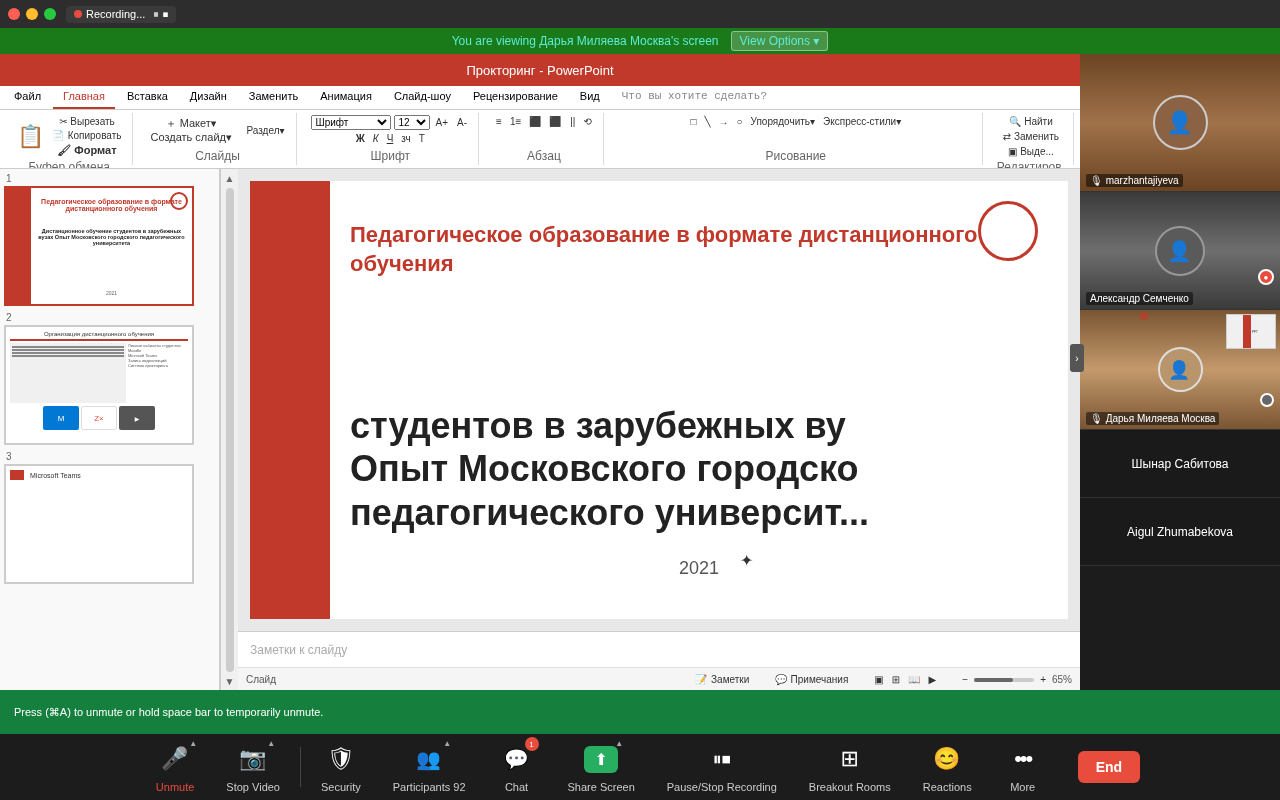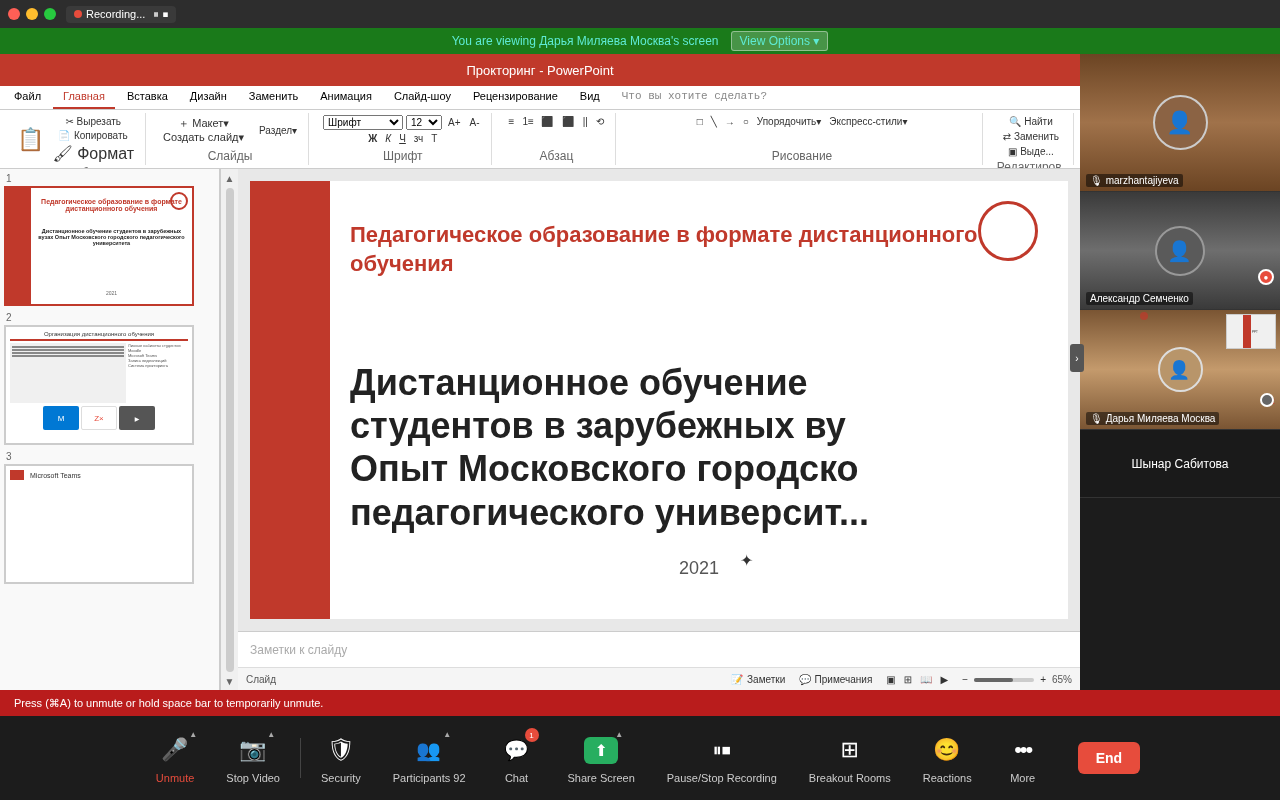--- a/index.html
+++ b/index.html
@@ -123,21 +123,21 @@
     #notes-bar {
       height: 36px; background: #fff; border-top: 1px solid #ccc;
       display: flex; align-items: center; padding: 0 12px; font-size: 12px; color: #888;
     }
 
     
     #ppt-statusbar {
       height: 24px; background: #f5f5f5; border-top: 1px solid #ddd;
       display: flex; align-items: center; padding: 0 8px; font-size: 10px; color: #555; gap: 8px;
     }
-    .status-right { margin-left: auto; display: flex; align-items: center; gap: 8px; }
+    .status-right { margin-left: auto; display: flex; align-items: center; gap: 20px; }
 
     
     #right-panel {
       position: absolute; top: 54px; right: 0; width: 200px; bottom: 110px;
       background: #1c1c1c; display: flex; flex-direction: column;
     }
     .participant-video {
       position: relative; background: #111; overflow: hidden;
     }
     .participant-video-large { height: 138px; border-bottom: 1px solid #333; }
@@ -152,21 +152,21 @@
       border-bottom: 1px solid #333;
     }
     .participant-name-text { color: #fff; font-size: 12px; }
 
     
     #bottom-toolbar {
       position: absolute; bottom: 0; left: 0; right: 0; height: 110px;
       background: #1c1c1c; display: flex; flex-direction: column;
     }
     #unmute-tooltip {
-      height: 26px; background: #b91c1c; display: flex; align-items: center;
+      height: 44px; background: #15803d; display: flex; align-items: center;
       padding: 0 14px; font-size: 11px; color: #fff;
     }
     #toolbar-buttons {
       flex: 1; display: flex; align-items: center; justify-content: center; gap: 0;
       padding: 0 20px;
     }
     .toolbar-btn {
       display: flex; flex-direction: column; align-items: center; justify-content: center;
       color: #fff; cursor: pointer; padding: 0 16px; gap: 4px; min-width: 70px;
     }
@@ -238,21 +238,21 @@
       <div class="ribbon-tab" style="color:#888;font-family:Liberation Mono, monospace;">Что вы хотите сделать?</div>
     </div>
     <div id="ribbon-content">
 
       <div class="ribbon-group">
         <div style="display:flex; gap:2px; align-items:center;">
           <button class="ribbon-btn" style="font-size:22px;">📋</button>
           <div style="display:flex;flex-direction:column;gap:1px;">
             <button class="ribbon-btn" style="font-size:10px;">✂ Вырезать</button>
             <button class="ribbon-btn" style="font-size:10px;">📄 Копировать</button>
-            <button class="ribbon-btn" style="font-size:16px;">🖌 Формат</button>
+            <button class="ribbon-btn" style="font-size:11px;font-weight:bold;">🖌 Формат</button>
           </div>
         </div>
         <div class="ribbon-group-label">Буфер обмена</div>
       </div>
 
       <div class="ribbon-group">
         <div style="display:flex;gap:9px;">
           <button class="ribbon-btn" style="font-size:11px;">＋ Макет▾<br>Создать слайд▾</button>
           <button class="ribbon-btn" style="font-size:10px;">Раздел▾</button>
         </div>
@@ -379,21 +379,21 @@
         <div class="scroll-arrow">▼</div>
       </div>
     </div>
 
     <div id="main-slide-area">
       <div id="main-slide-wrapper">
         <div id="main-slide">
           <div class="main-red-bar"></div>
           <div class="main-slide-title">Педагогическое образование в формате дистанционного обучения</div>
           <div class="main-slide-body">
-            <span>Дистанционное обучение</span><br>
+            <br>
             <span>студентов в зарубежных ву</span><br>
             <span>Опыт Московского городско</span><br>
             <span>педагогического университ...</span>
           </div>
           <div class="main-slide-year">2021</div>
 
           <div style="position:absolute;right:30px;top:20px;width:60px;height:60px;border-radius:50%;border:3px solid #c0392b;"></div>
 
           <div style="position:absolute;left:490px;top:370px;font-size:16px;color:#333;">✦</div>
         </div>
@@ -474,20 +474,23 @@
     </div>
     <div style="position:absolute;bottom:22px;right:6px;">
       <div style="width:14px;height:14px;border-radius:50%;background:#666;border:2px solid #fff;"></div>
     </div>
   </div>
 
   <div class="participant-name-only">
     <span class="participant-name-text">Шынар Сабитова</span>
   </div>
 
+  <div class="participant-name-only">
+    <span class="participant-name-text">Aigul Zhumabekova</span>
+  </div>
 
   <div style="position:absolute;bottom:50%;left:-10px;width:14px;height:28px;background:#555;border-radius:3px;display:flex;align-items:center;justify-content:center;cursor:pointer;">
     <span style="color:#fff;font-size:10px;">›</span>
   </div>
 </div>
 
 <div id="bottom-toolbar">
 
   <div id="unmute-tooltip">
     <span>Press (⌘A) to unmute or hold space bar to temporarily unmute.</span>

